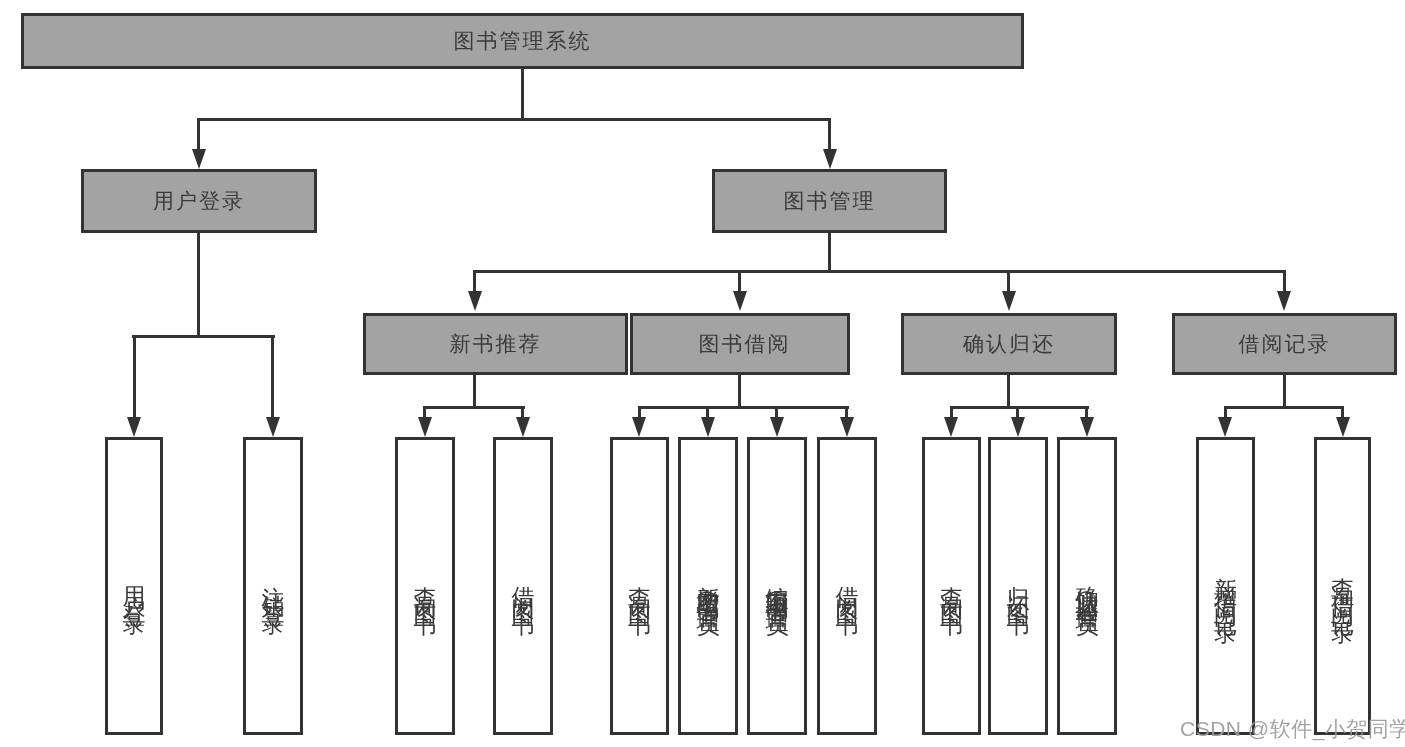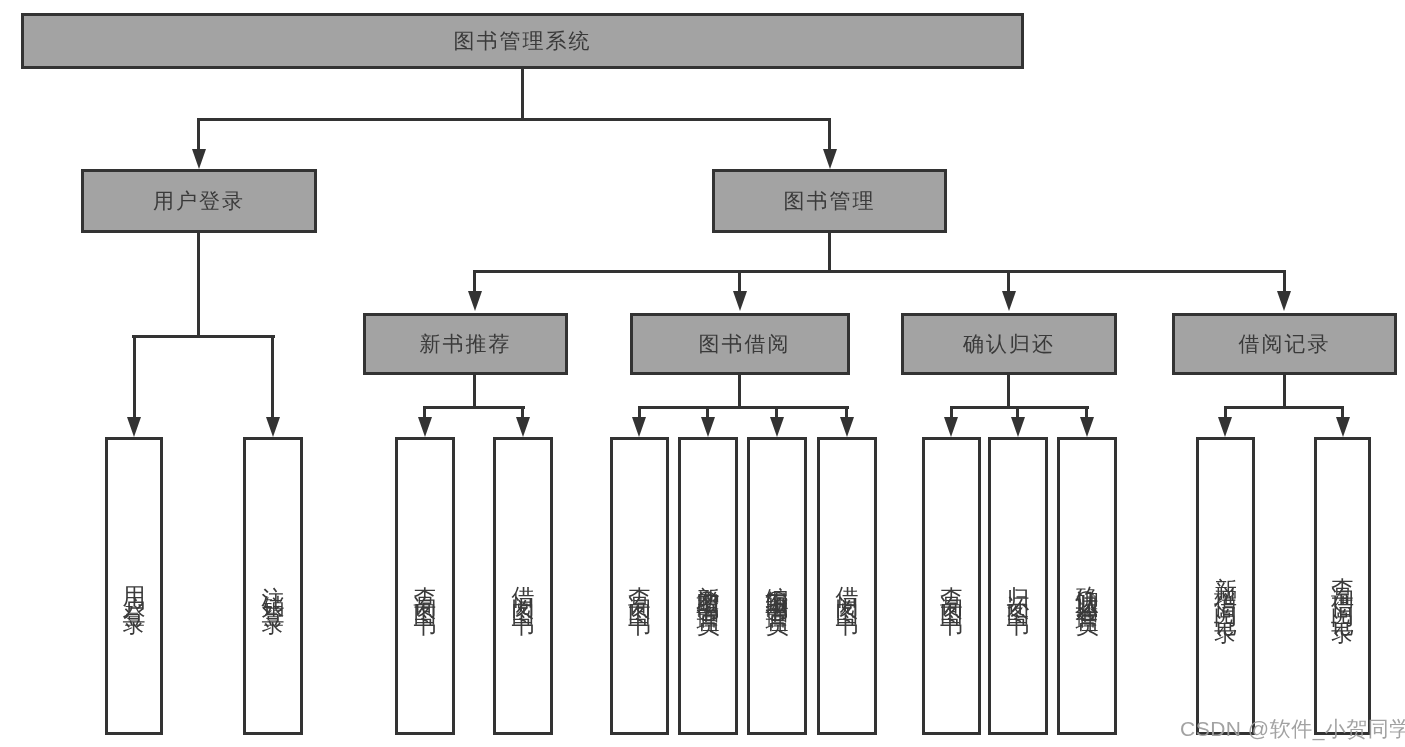--- a/index.html
+++ b/index.html
@@ -28,21 +28,21 @@
     <span>图书管理系统</span>
   </div>
 
   <div class="hnode" style="left:81px;top:169px;width:236px;height:64px;">
     <span>用户登录</span>
   </div>
   <div class="hnode" style="left:712px;top:169px;width:235px;height:64px;">
     <span>图书管理</span>
   </div>
 
-  <div class="hnode" style="left:363px;top:313px;width:205px;height:62px;">
+  <div class="hnode" style="left:363px;top:313px;width:265px;height:62px;">
     <span>新书推荐</span>
   </div>
   <div class="hnode" style="left:630px;top:313px;width:220px;height:62px;padding-left:9px;">
     <span>图书借阅</span>
   </div>
   <div class="hnode" style="left:901px;top:313px;width:216px;height:62px;">
     <span>确认归还</span>
   </div>
   <div class="hnode" style="left:1172px;top:313px;width:225px;height:62px;">
     <span>借阅记录</span>

